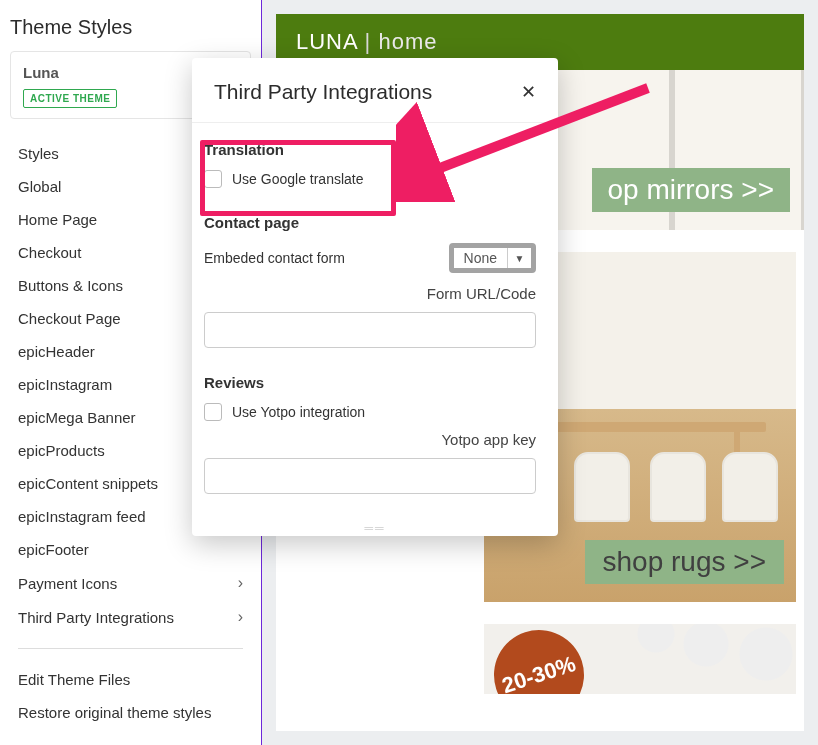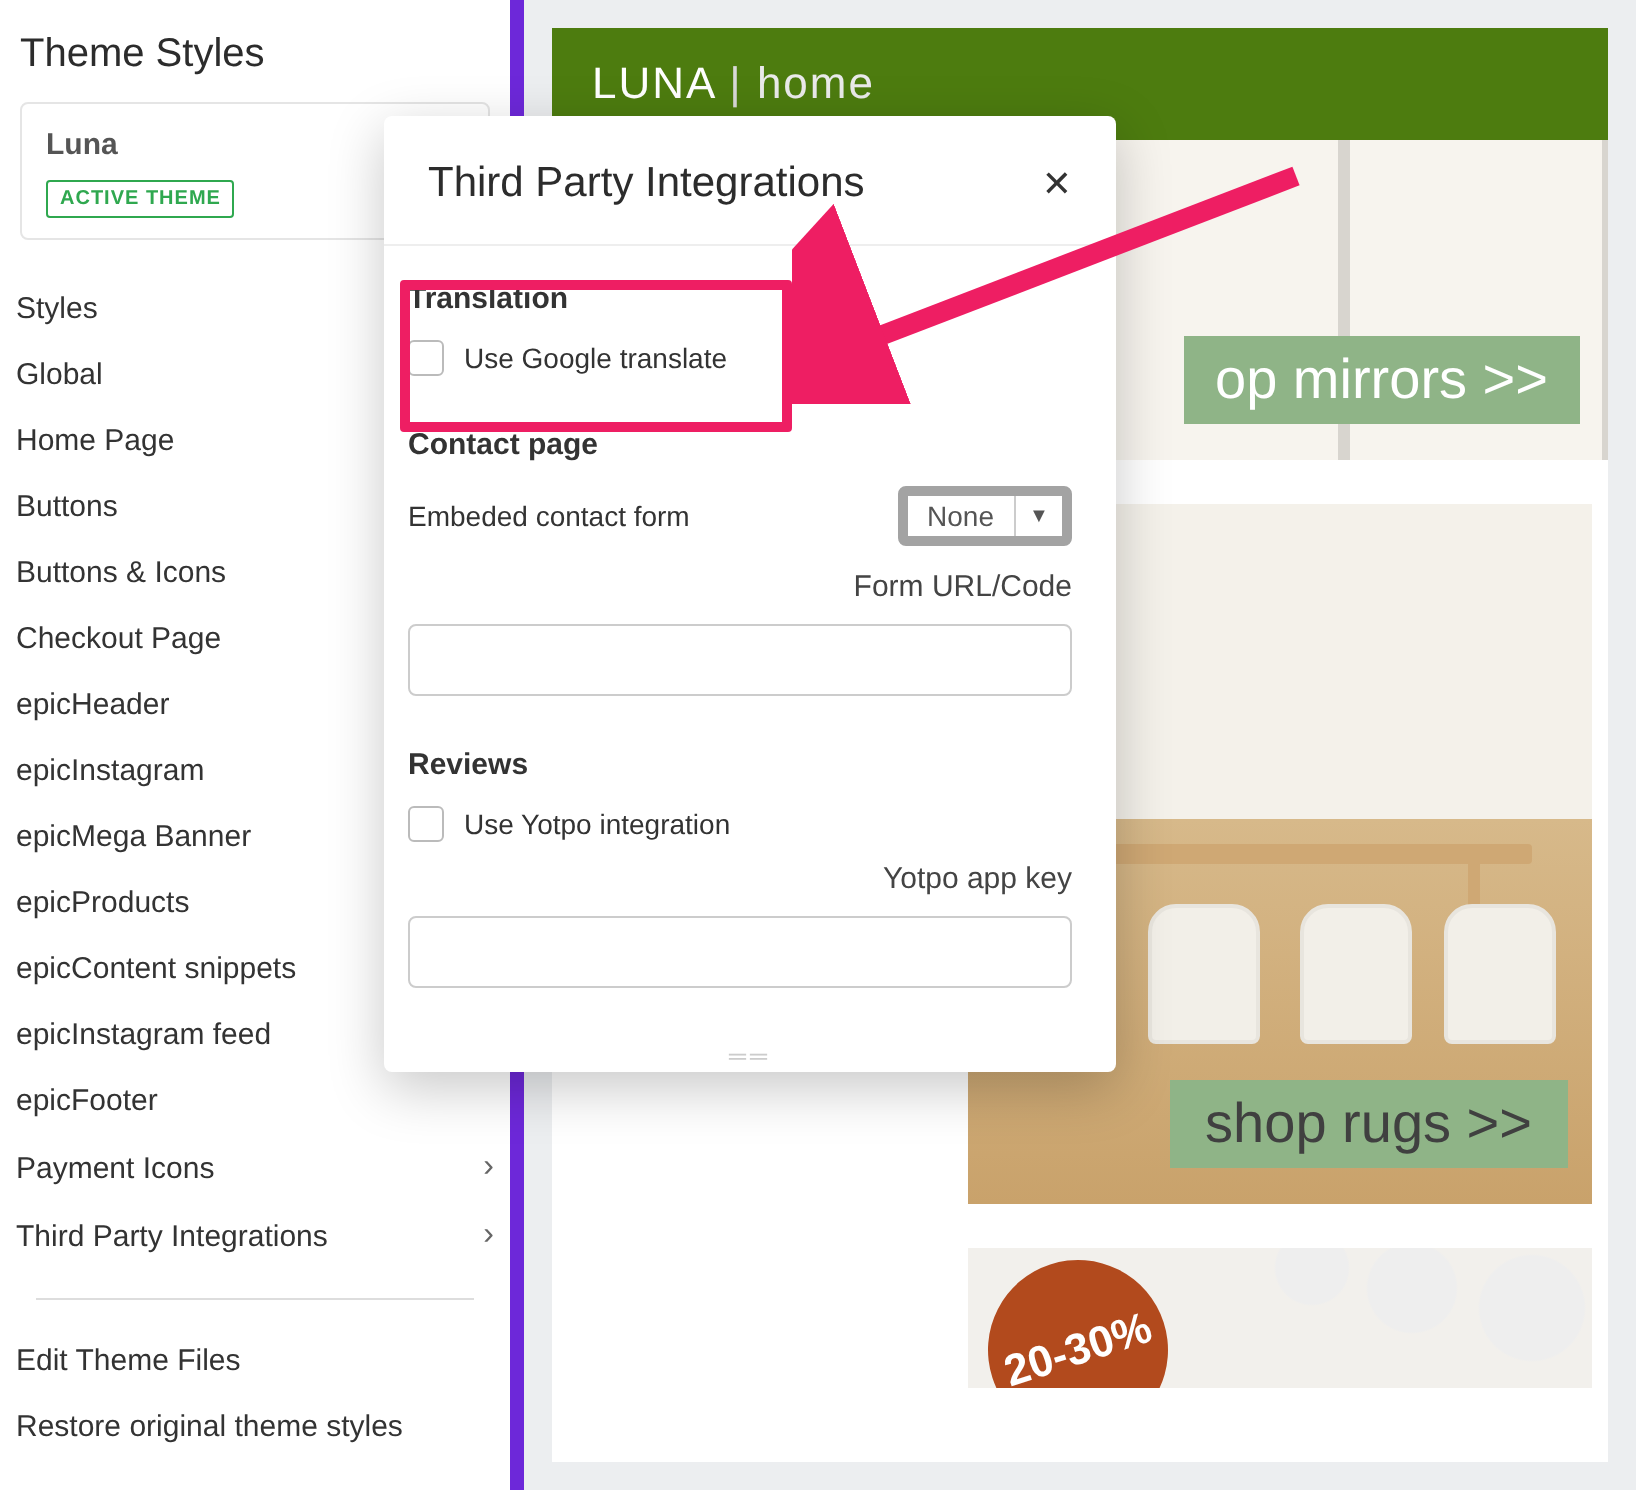--- a/index.html
+++ b/index.html
@@ -9,21 +9,21 @@
     color: #333;
     width: 818px;
     height: 745px;
     overflow: hidden;
     position: relative;
     background: #fff;
   }
   .layout { display: flex; height: 100%; }
   .sidebar {
     width: 262px;
-    border-right: 7px solid #6d28d9;
+    border-right: 1px solid #6d28d9;
     padding: 10px 0 0 0;
     background: #fff;
   }
   .sidebar-title {
     font-size: 20px;
     font-weight: 500;
     color: #2c2c2c;
     padding: 6px 18px 12px 10px;
   }
   .theme-card {
@@ -46,21 +46,21 @@
     font-weight: 700;
     letter-spacing: 0.5px;
     padding: 3px 6px;
     border-radius: 2px;
   }
   .menu { list-style: none; padding: 4px 0; }
   .menu-item {
     display: flex;
     align-items: center;
     justify-content: space-between;
-    padding: 8px 8px;
+    padding: 8px 18px;
     font-size: 15px;
     color: #333;
     cursor: pointer;
   }
   .chevron {
     font-size: 16px;
     color: #666;
   }
   .menu-divider {
     border: none;
@@ -243,21 +243,21 @@
         <li class="menu-item">
           <span>Styles</span>
         </li>
         <li class="menu-item">
           <span>Global</span>
         </li>
         <li class="menu-item">
           <span>Home Page</span>
         </li>
         <li class="menu-item">
-          <span>Buttons</span>
+          <span>Checkout</span>
         </li>
         <li class="menu-item">
           <span>Buttons &amp; Icons</span>
         </li>
         <li class="menu-item">
           <span>Checkout Page</span>
         </li>
         <li class="menu-item">
           <span>epicHeader</span>
         </li>

